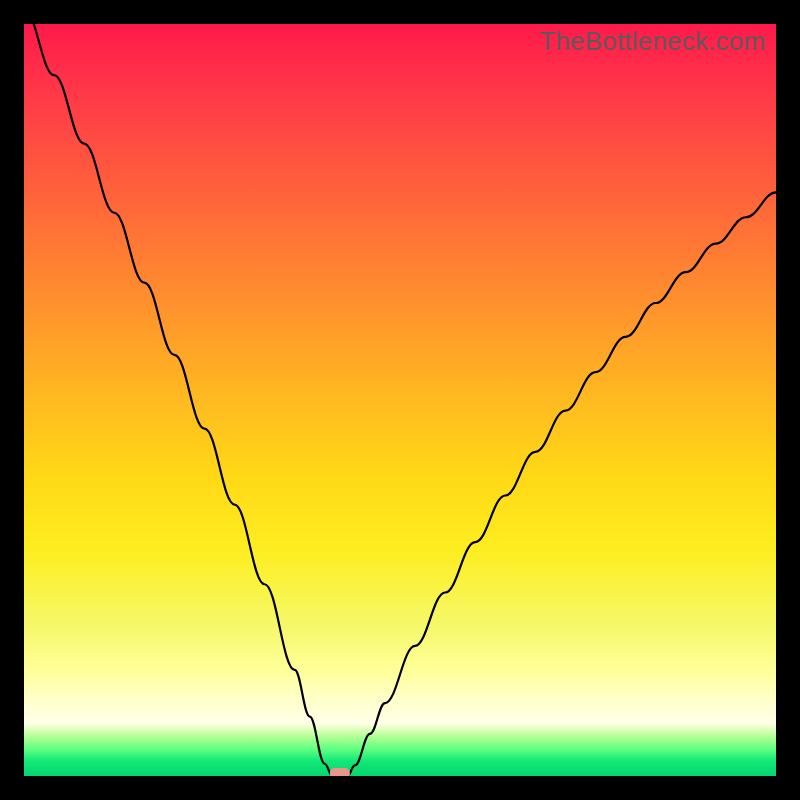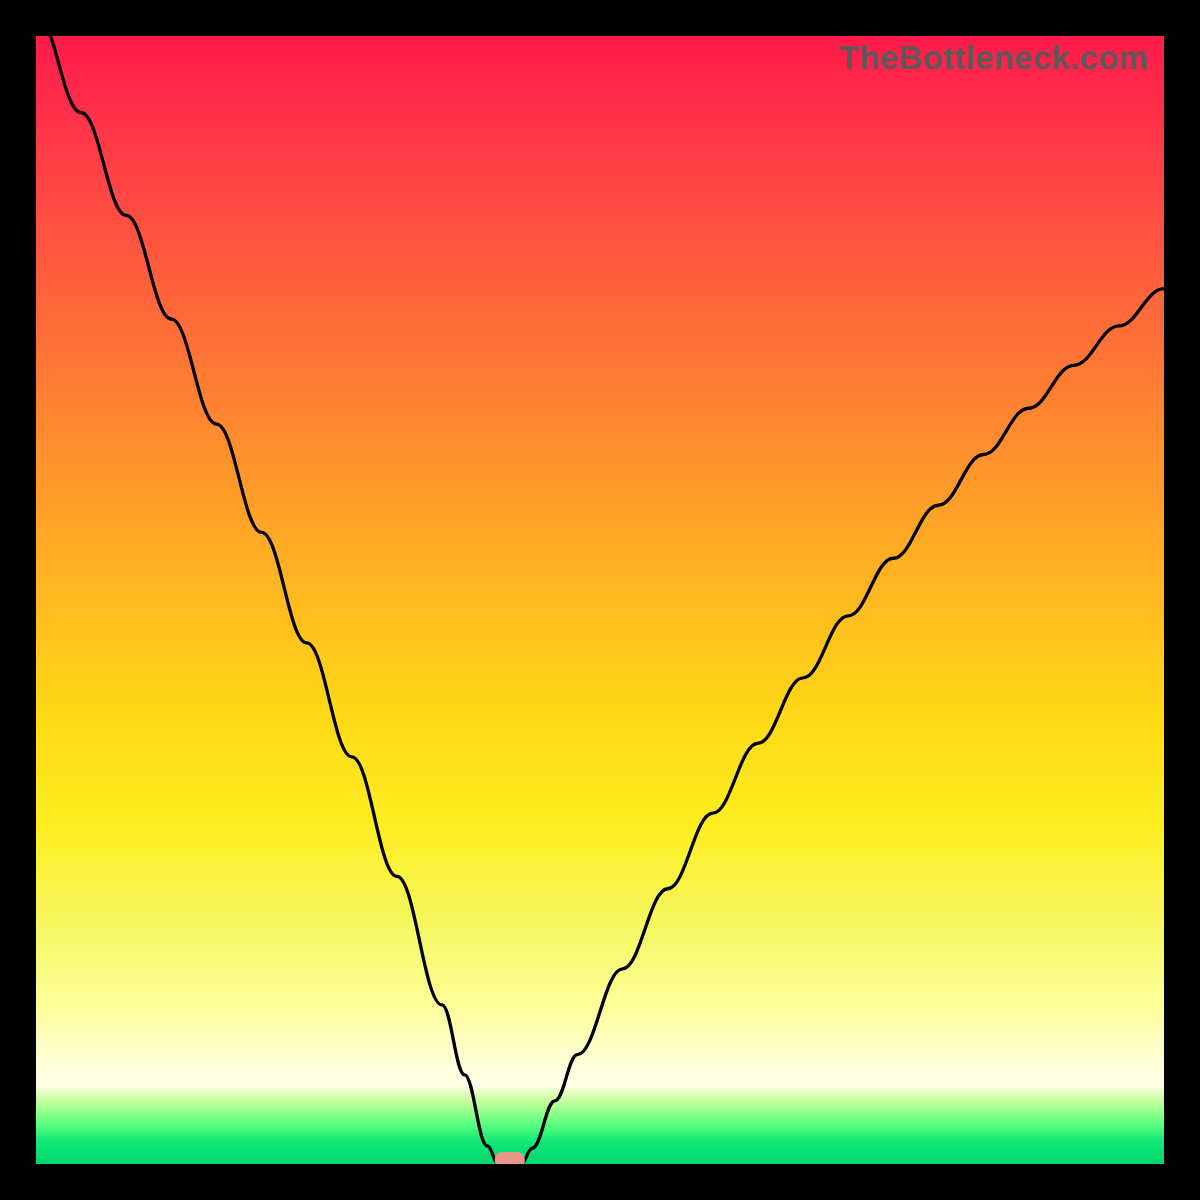--- a/index.html
+++ b/index.html
@@ -42,22 +42,22 @@
       #5cff80 96.5%,
       #12e877 98%,
       #04d66e 100%
     );
   }
   .watermark {
     position: absolute;
     top: 2px;
     right: 10px;
     color: #5a5a5a;
-    font-size: 22px;
-    font-weight: 700;
+    font-size: 26px;
+    font-weight: 400;
     letter-spacing: 0.2px;
     user-select: none;
   }
   svg.curve {
     position: absolute;
     left: 0; top: 0;
     width: 100%;
     height: 100%;
   }
 </style>

